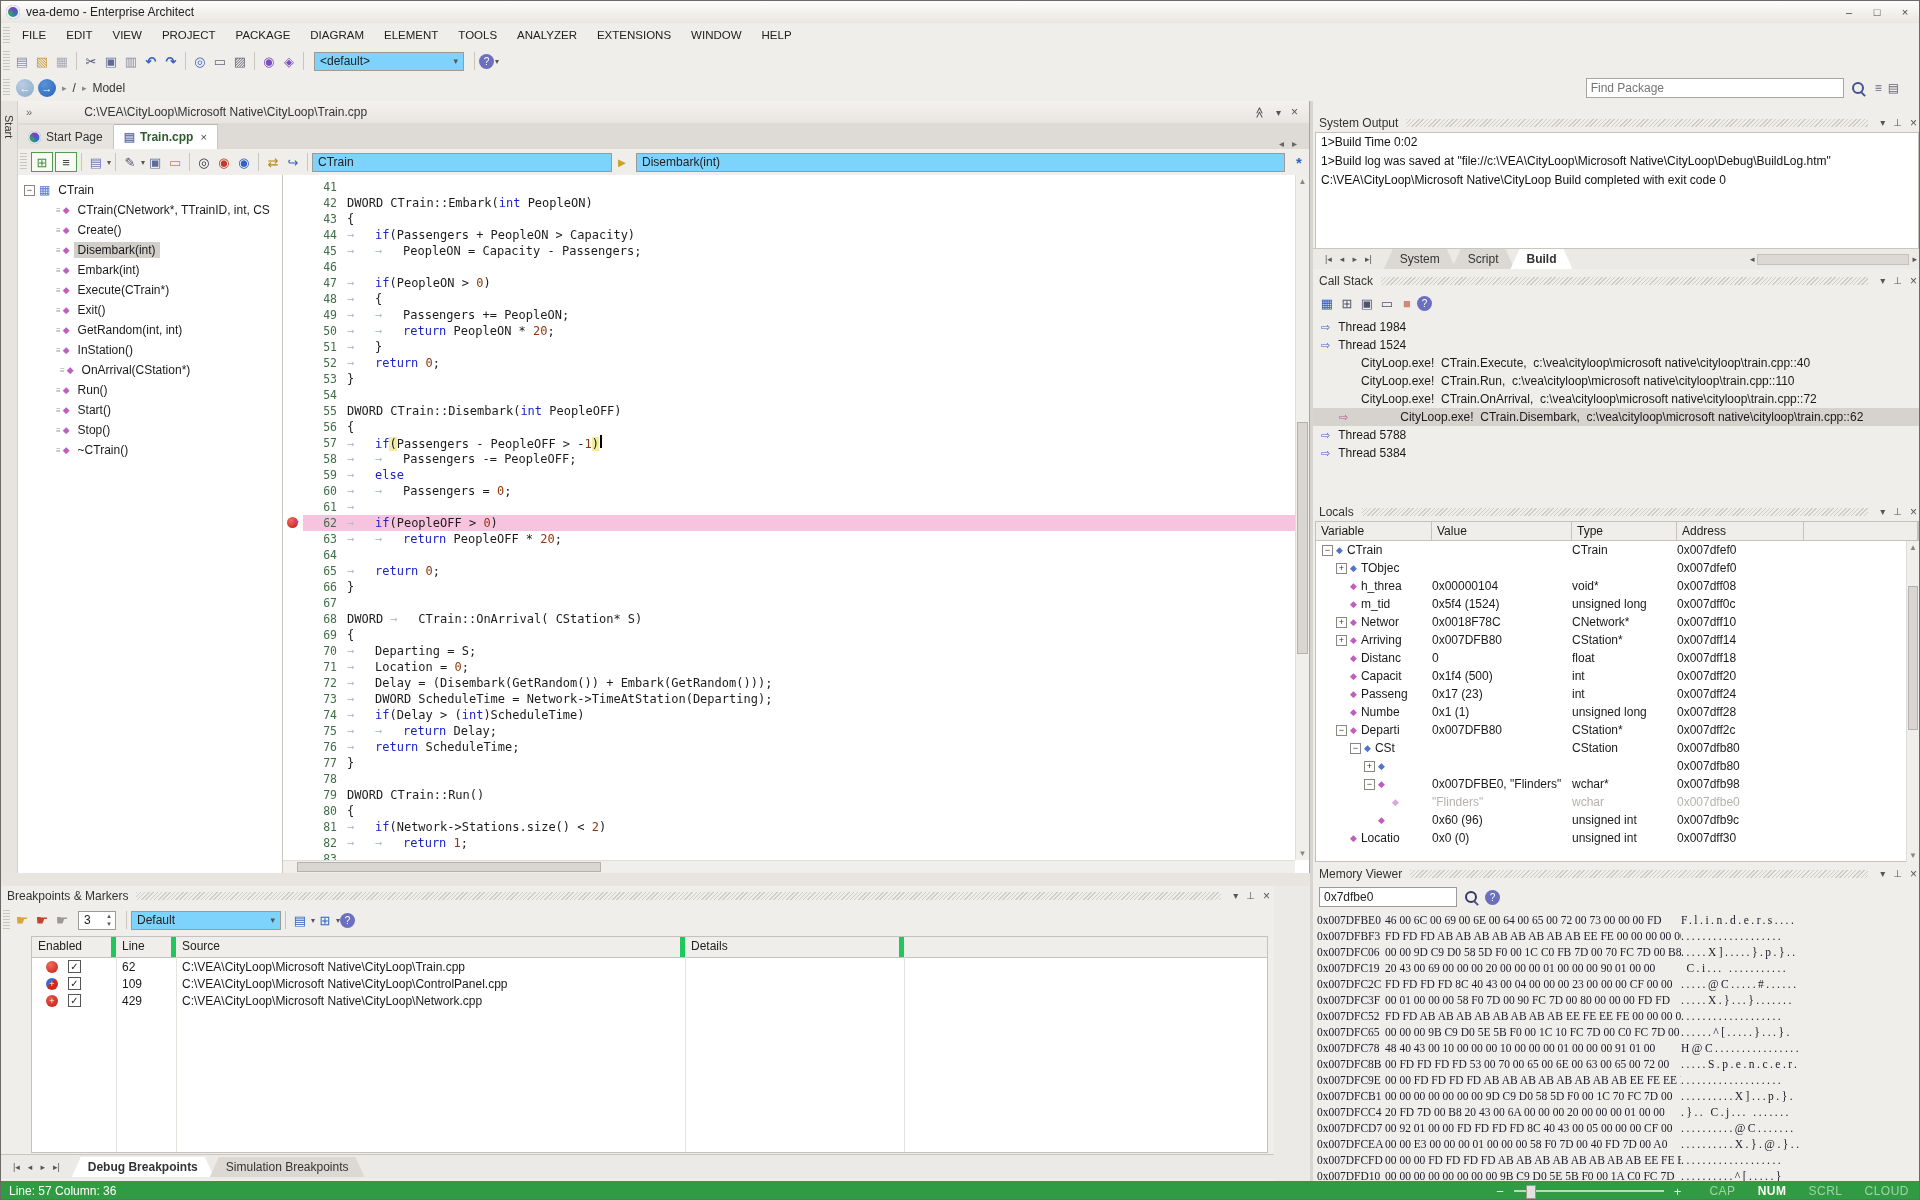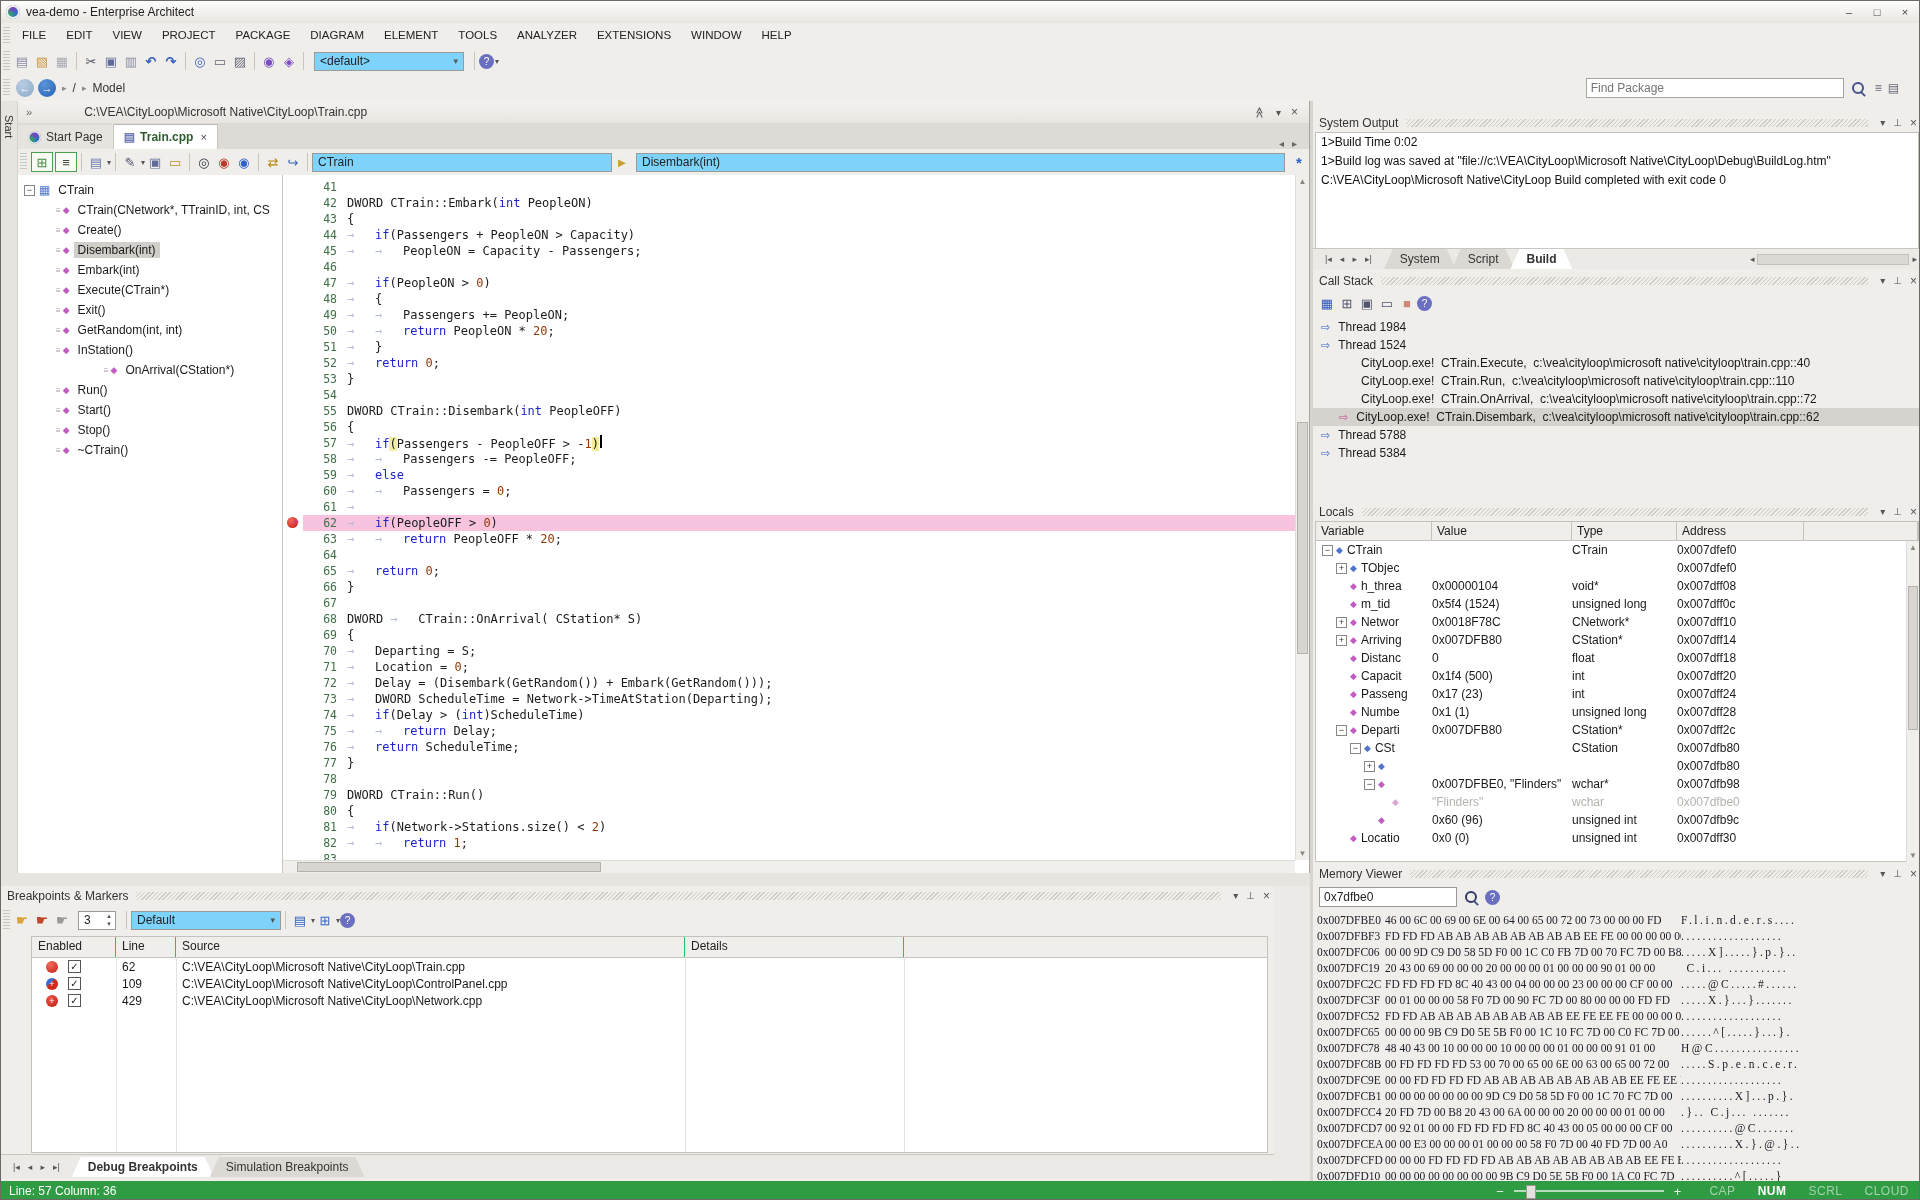--- a/index.html
+++ b/index.html
@@ -141,21 +141,21 @@
   .i-hand-enable::before{content:"☛";color:#d9a43c;font-size:14px;}
   .i-hand-disable::before{content:"☛";color:#c0452b;font-size:14px;}
   .i-hand-plain::before{content:"☛";color:#9a9a9a;font-size:14px;}
   .spin{width:38px;height:19px;border:1px solid #9c9a96;background:#fff;display:flex;align-items:center;box-sizing:border-box;margin:0 6px;}
   .spin .val{flex:1;padding-left:5px;}
   .spin .ud{width:12px;font-size:7px;color:#555;line-height:8px;text-align:center;}
   .i-bp-list::before{content:"▤";color:#2e62c8;}
   .i-bp-grid::before{content:"⊞";color:#2e62c8;}
   .bp-table{position:absolute;left:30px;right:6px;top:50px;bottom:28px;background:#fff;border:1px solid #c5c2bd;box-sizing:border-box;}
   .bp-headrow{height:20px;display:flex;background:#f0eeea;border-bottom:1px solid #c5c2bd;}
-  .bp-hcell{border-right:1px solid #22c55e;padding:2px 6px;box-sizing:border-box;color:#222;}
+  .bp-hcell{border-right:5px solid #22c55e;padding:2px 6px;box-sizing:border-box;color:#222;}
   .bp-row{height:17px;display:flex;align-items:center;}
   .bp-cell{box-sizing:border-box;padding:0 6px;white-space:nowrap;overflow:hidden;}
   .c-en{width:84px;display:flex;align-items:center;justify-content:flex-start;padding-left:14px;}
   .c-line{width:60px;}
   .c-src{width:509px;}
   .c-det{width:219px;}
   .bpi{width:12px;height:12px;border-radius:50%;display:inline-flex;align-items:center;justify-content:center;color:#fff;font-size:9px;line-height:10px;flex:none;}
   .bp-red{background:radial-gradient(circle at 35% 30%,#f26a5e,#c41e12);}
   .bp-red-arrow{background:linear-gradient(135deg,#3a6ad0 38%,#cf2a1b 38%);}
   .bp-red-arrow::before{content:"+";}
@@ -185,21 +185,21 @@
   .cs-tools{position:absolute;left:0;top:19px;height:26px;right:0;display:flex;align-items:center;padding-left:4px;}
   .i-cs-save::before{content:"▦";color:#2f55c0;}
   .i-cs-tree::before{content:"⊞";color:#50536e;}
   .i-cs-copy::before{content:"▣";color:#50536e;}
   .i-cs-collapse::before{content:"▭";color:#50536e;}
   .i-cs-stop::before{content:"■";color:#d08878;}
   .cs-rows{position:absolute;left:0;right:0;top:47px;bottom:0;overflow:hidden;}
   .cs-row{height:18px;display:flex;align-items:center;white-space:pre;overflow:hidden;}
   .cs-row.thread{padding-left:8px;}
   .cs-row.frame{padding-left:48px;}
-  .cs-row.frame.sel{padding-left:26px;background:#d6d3cf;}
+  .cs-row.frame.sel{padding-left:26px;background:#d6d3cf;gap:44px;}
   .cs-arrow{font-size:11px;color:#3a62c8;margin-right:8px;}
   .cs-arrow::before{content:"⇨";}
   .sel .cs-arrow{color:#c0508a;}
   .lo-head{position:absolute;left:2px;right:2px;top:19px;height:20px;display:flex;background:#f0eeea;border:1px solid #c5c2bd;box-sizing:border-box;}
   .lo-hcell{border-right:1px solid #c5c2bd;padding:2px 5px;box-sizing:border-box;overflow:hidden;}
   .lo-rows{position:absolute;left:2px;right:2px;top:39px;bottom:0;background:#fff;border:1px solid #c5c2bd;border-top:none;box-sizing:border-box;overflow:hidden;}
   .lo-row{height:18px;display:flex;align-items:center;}
   .lo-cell{overflow:hidden;white-space:nowrap;padding-right:4px;box-sizing:border-box;flex:none;}
   .lo-var{display:flex;align-items:center;}
   .lo-row.dim{color:#b5b2ae;}
@@ -404,21 +404,21 @@
             <div class="trow" style="padding-left: 38px;">
               <span class="meth-eq"></span>
               <span class="dia d-magenta"></span>
               <span class="lbl">GetRandom(int, int)</span>
             </div>
             <div class="trow" style="padding-left: 38px;">
               <span class="meth-eq"></span>
               <span class="dia d-magenta"></span>
               <span class="lbl">InStation()</span>
             </div>
-            <div class="trow" style="padding-left: 42px; justify-content: center;">
+            <div class="trow" style="padding-left: 42px;">
               <span class="meth-eq"></span>
               <span class="dia d-magenta"></span>
               <span class="lbl">OnArrival(CStation*)</span>
             </div>
             <div class="trow" style="padding-left: 38px;">
               <span class="meth-eq"></span>
               <span class="dia d-magenta"></span>
               <span class="lbl">Run()</span>
             </div>
             <div class="trow" style="padding-left: 38px;">

